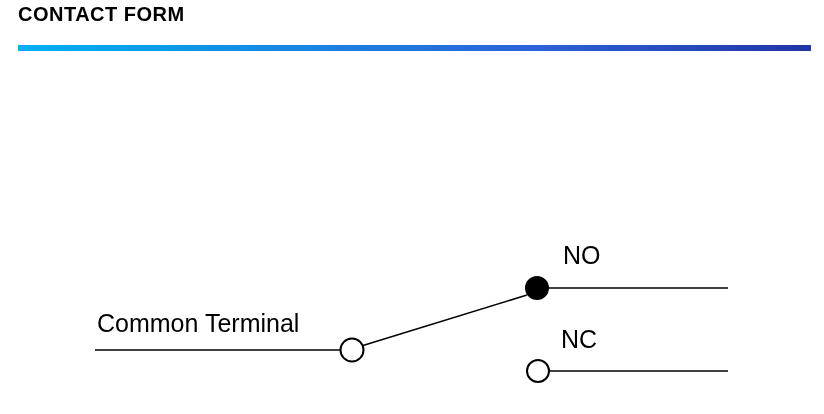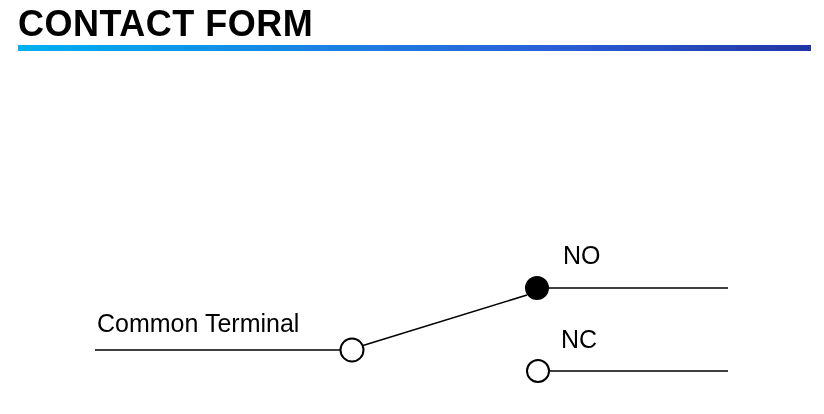--- a/index.html
+++ b/index.html
@@ -8,21 +8,21 @@
     height: 414px;
     background: #ffffff;
     font-family: "Liberation Sans", sans-serif;
     position: relative;
     overflow: hidden;
   }
   .page-title {
     position: absolute;
     left: 18px;
     top: 2px;
-    font-size: 36px;
+    font-size: 20px;
     font-weight: 900;
     letter-spacing: 0.5px;
     color: #000000;
     margin: 0;
     line-height: 1.2;
   }
   .divider {
     position: absolute;
     left: 18px;
     top: 45px;

